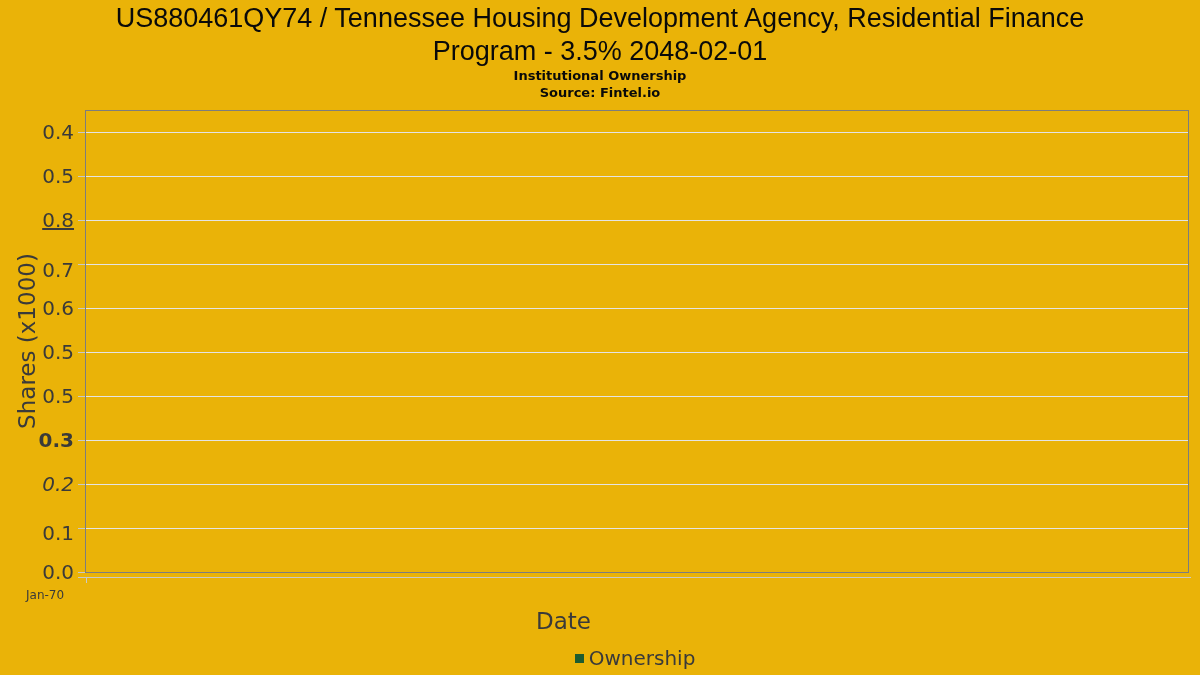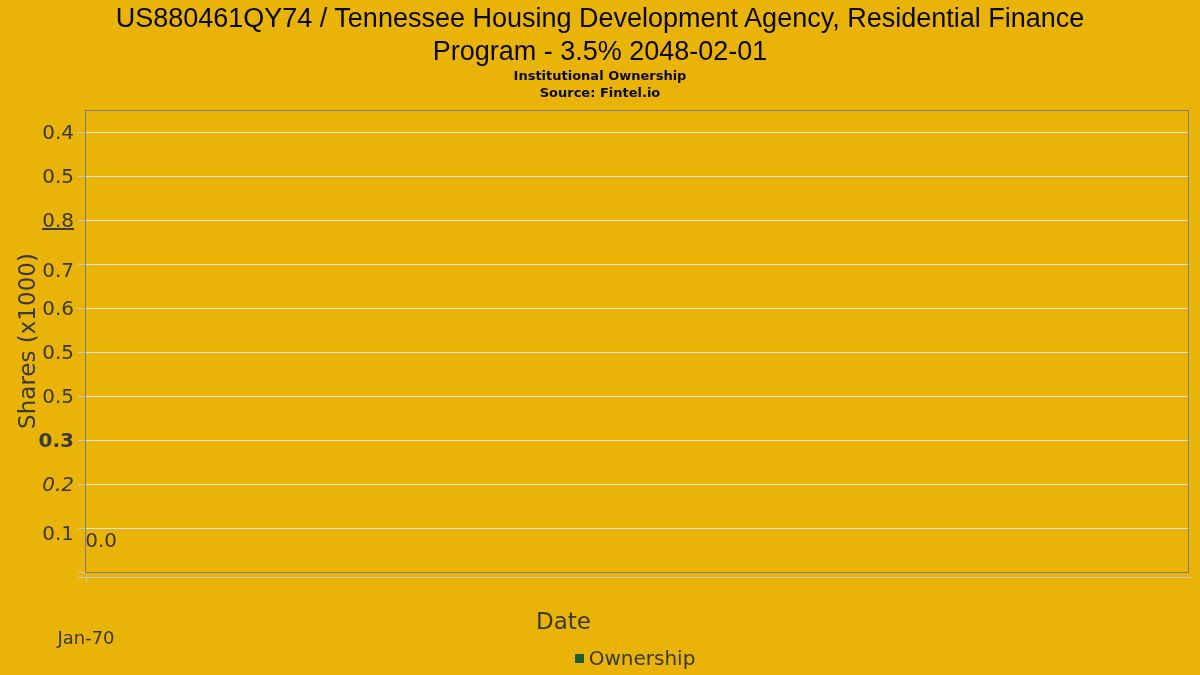--- a/index.html
+++ b/index.html
@@ -68,25 +68,23 @@
     height: 1px;
     background: #c9c9c9;
   }
   .x-tick-mark {
     width: 1px;
     height: 6px;
     background: #c9c9c9;
   }
   .x-tick-label {
     width: 120px;
-    text-align: center;
-    font-size: 18px;
+    font-size: 12px;
     line-height: 24px;
     color: #3a3a3a;
-    margin-top: 43px;
   }
   .y-axis-title {
     left: -123px;
     top: 327px;
     width: 300px;
     height: 28px;
     line-height: 28px;
     text-align: center;
     font-size: 23px;
     color: #3a3a3a;
@@ -130,21 +128,21 @@
 
   <div class="abs title-line" style="top:2px">US880461QY74 / Tennessee Housing Development Agency, Residential Finance</div>
   <div class="abs title-line" style="top:35px">Program - 3.5% 2048-02-01</div>
   <div class="abs sub-line" style="top:85px">Source: Fintel.io</div>
   <div class="abs sub-line" style="top:68px">Institutional Ownership</div>
 
   <div class="abs plot-box"></div>
 
   <div id="axis-layer">
       <div class="abs y-tick-mark" style="left: 78px; width: 7px; top: 572px; background: rgb(201, 201, 201);"></div>
-      <div class="abs y-tick-label" style="top: 527px; padding-left: 43px;">0.0</div>
+      <div class="abs y-tick-label" style="top: 559px;">0.0</div>
       <div class="abs gridline" style="left: 86px; width: 1102px; top: 528px; background: rgb(228, 228, 228);"></div>
       <div class="abs y-tick-mark" style="left: 78px; width: 7px; top: 528px; background: rgb(201, 201, 201);"></div>
       <div class="abs y-tick-label" style="top: 520px;">0.1</div>
       <div class="abs gridline" style="left: 86px; width: 1102px; top: 484px; background: rgb(228, 228, 228);"></div>
       <div class="abs y-tick-mark" style="left: 78px; width: 7px; top: 484px; background: rgb(201, 201, 201);"></div>
       <div class="abs y-tick-label" style="top: 471px; font-style: italic;">0.2</div>
       <div class="abs gridline" style="left: 86px; width: 1102px; top: 440px; background: rgb(228, 228, 228);"></div>
       <div class="abs y-tick-mark" style="left: 78px; width: 7px; top: 440px; background: rgb(201, 201, 201);"></div>
       <div class="abs y-tick-label" style="top: 427px; font-weight: bold;">0.3</div>
       <div class="abs gridline" style="left: 86px; width: 1102px; top: 396px; background: rgb(228, 228, 228);"></div>

